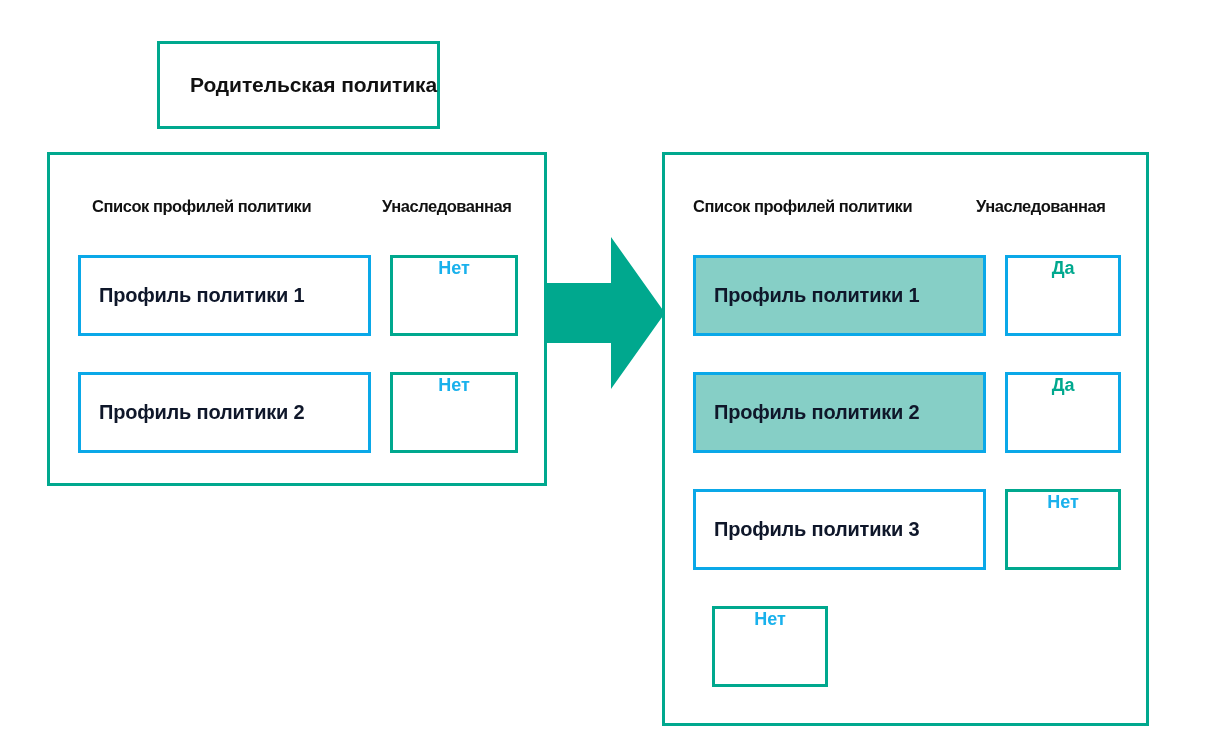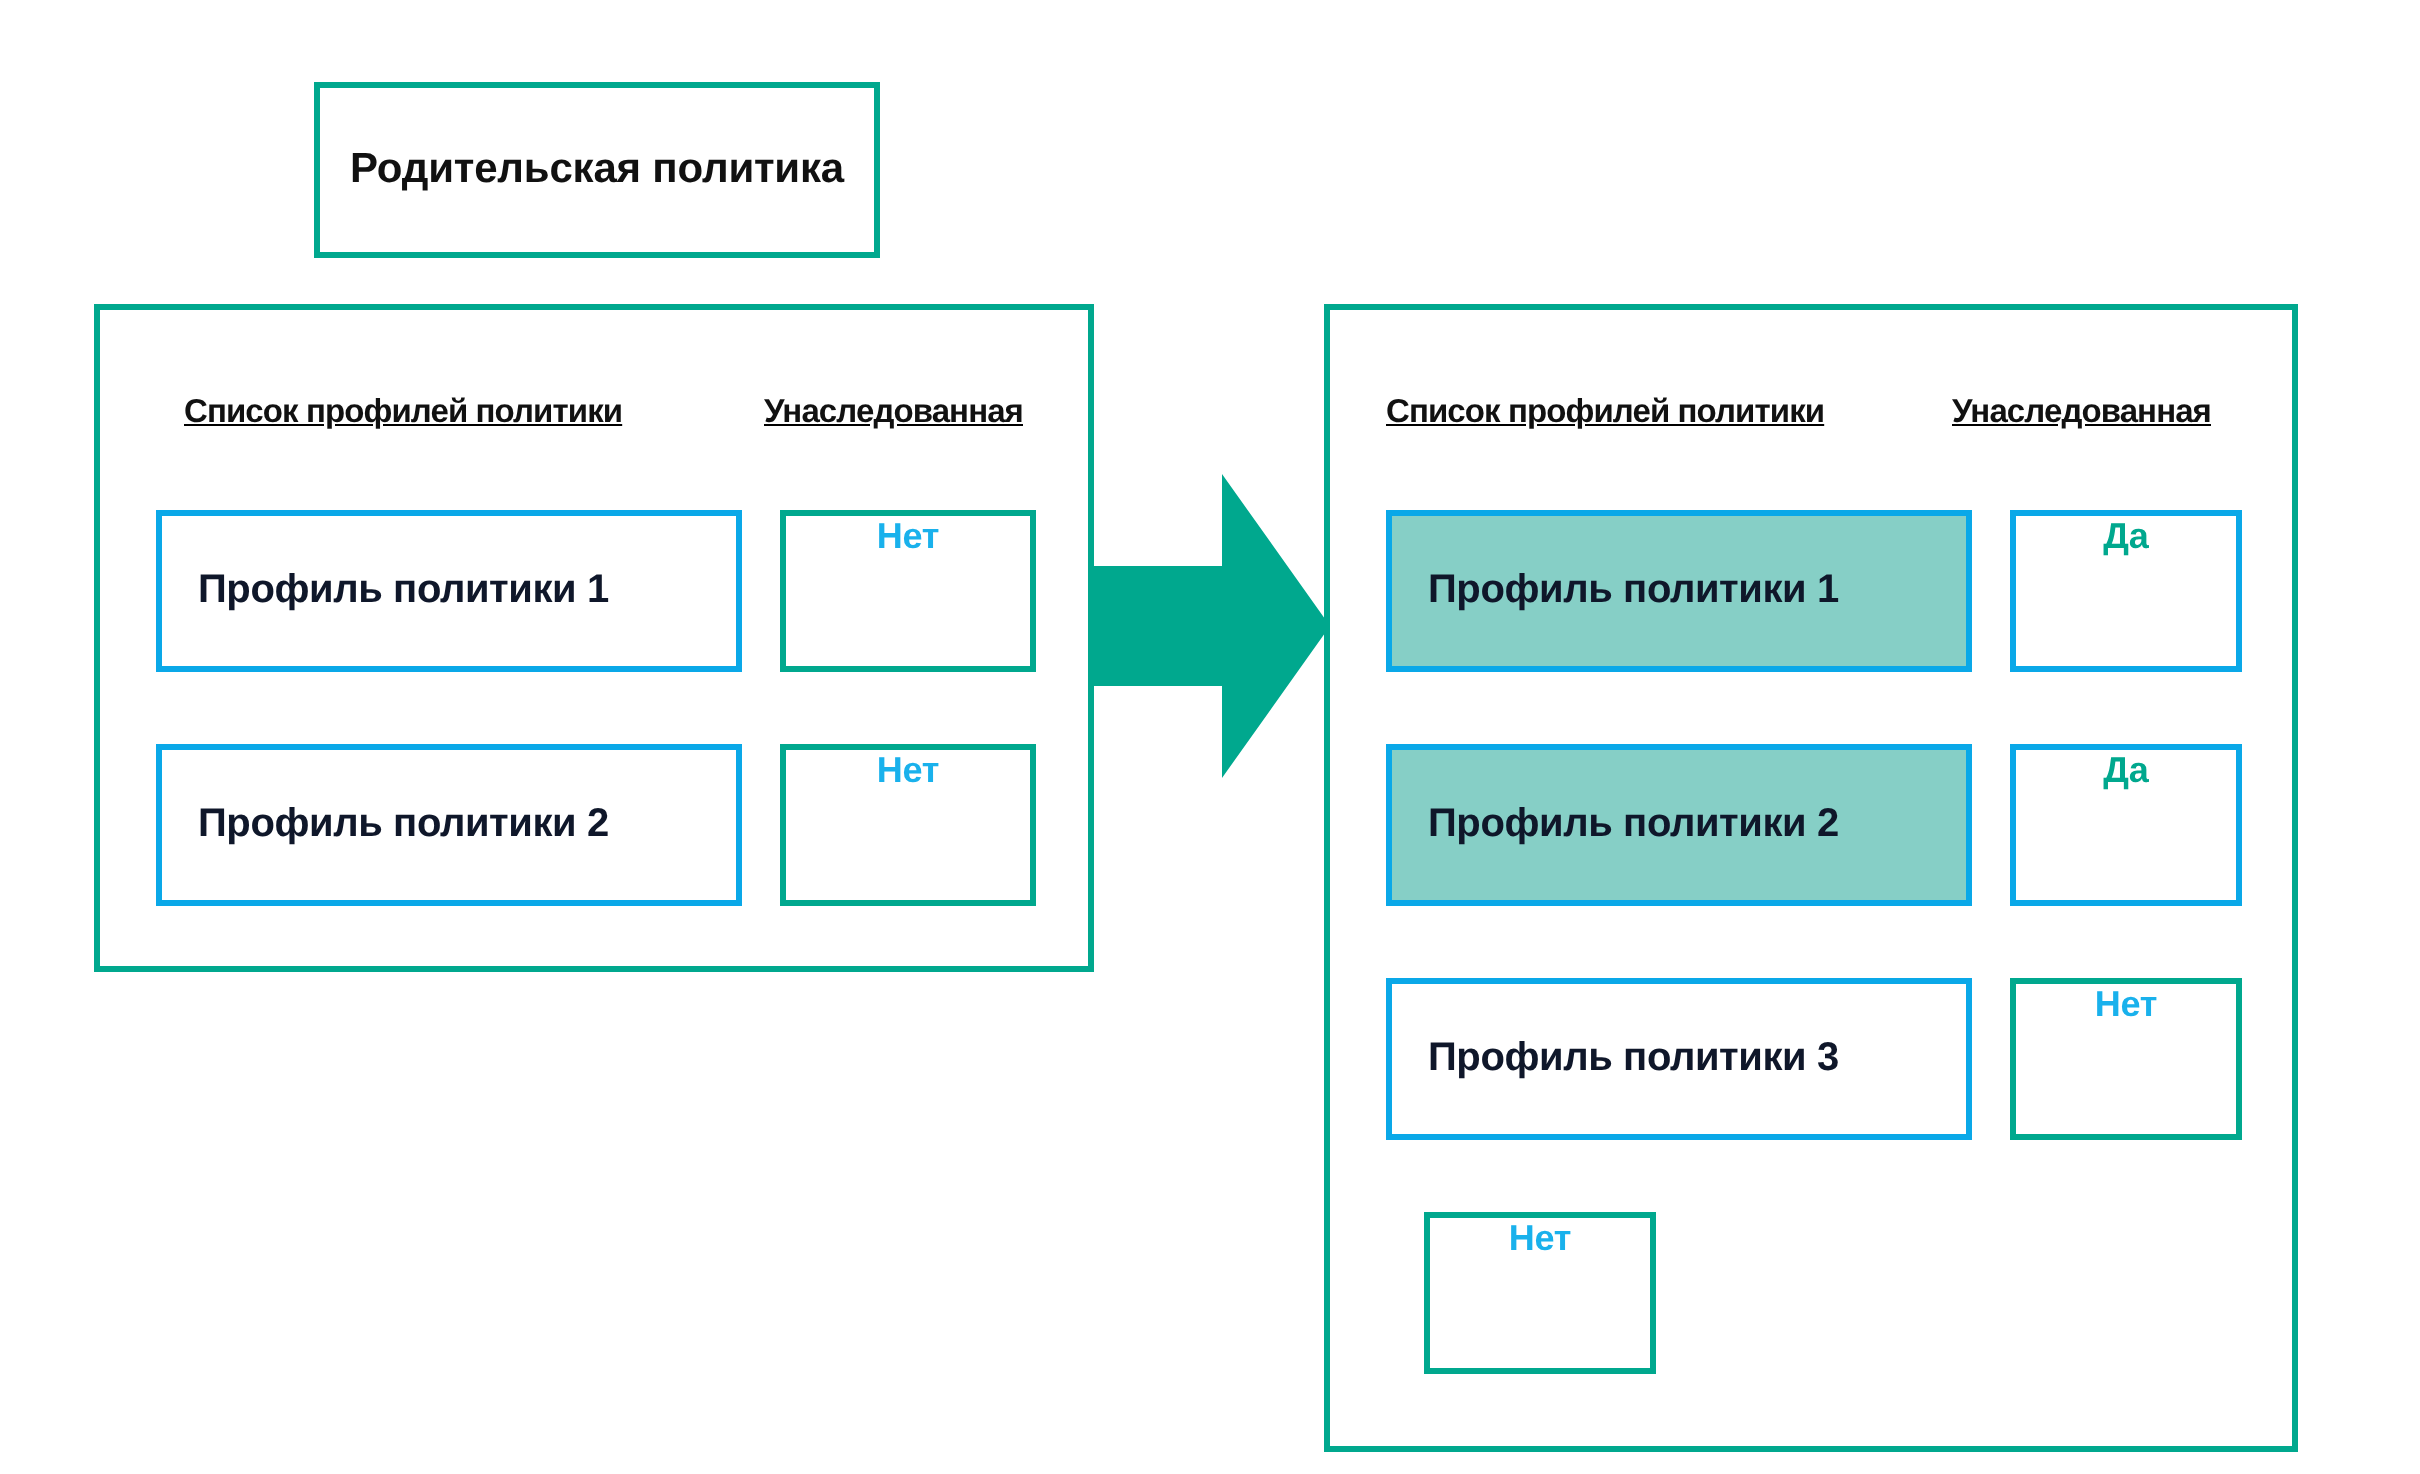--- a/index.html
+++ b/index.html
@@ -20,21 +20,21 @@
     inset: 0;
   }
 
   
   .title-box {
     position: absolute;
     border: 3px solid #00a88e;
     background: #ffffff;
     display: flex;
     align-items: center;
-    justify-content: center;
+    justify-content: flex-end;
     text-align: center;
     box-sizing: border-box;
   }
   .title-text {
     font-size: 21px;
     font-weight: bold;
     color: #111111;
     line-height: 1.32;
     letter-spacing: -0.1px;
   }
@@ -50,21 +50,20 @@
     box-sizing: border-box;
   }
   #parent-panel { left: 47px;  top: 152px; width: 500px; height: 334px; }
   #child-panel  { left: 662px; top: 152px; width: 487px; height: 574px; }
 
   
   .col-headers {
     position: absolute;
     display: flex;
     align-items: center;
-    text-decoration: underline;
   }
   .col-head {
     font-size: 16.5px;
     font-weight: bold;
     color: #111111;
     white-space: nowrap;
     letter-spacing: -0.45px;
   }
 
   #parent-headers { left: 42px; top: 42px; }

